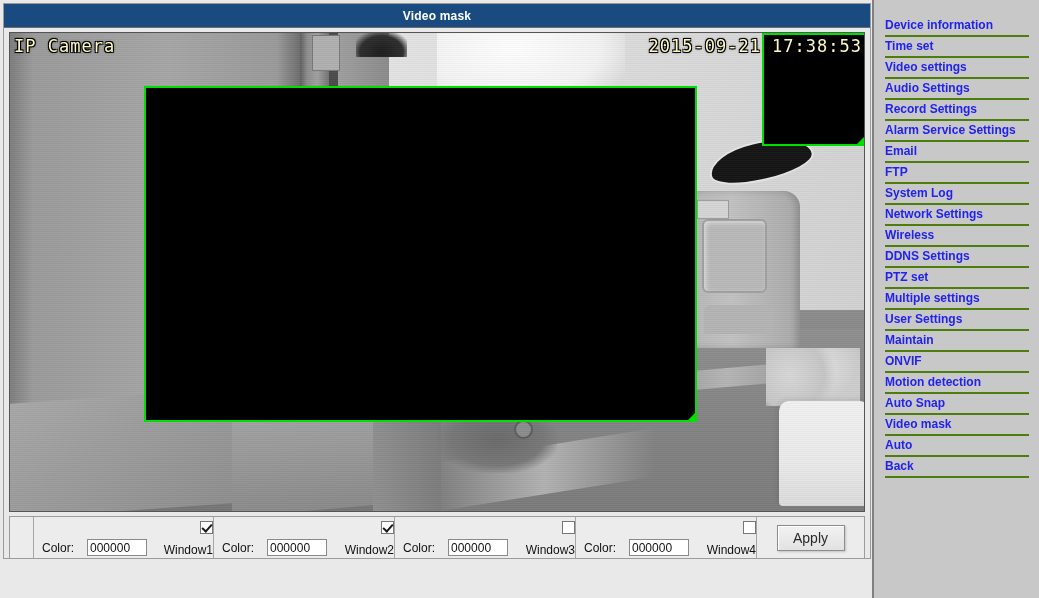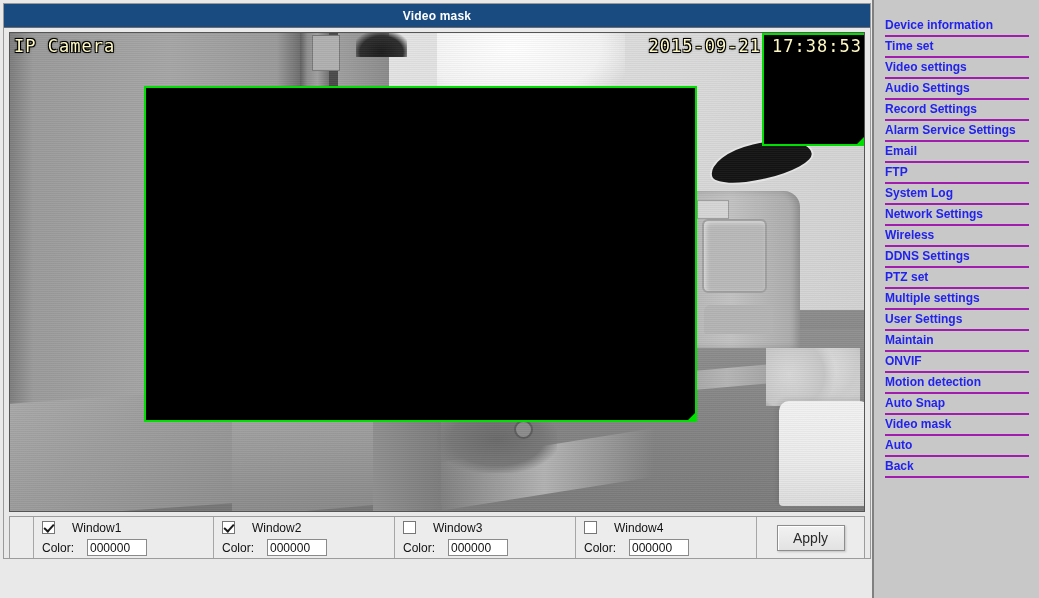--- a/index.html
+++ b/index.html
@@ -275,21 +275,21 @@
   .win-cell {
     flex: 0 0 181px;
     border-right: 1px solid #a6a6a6;
     padding: 4px 0 0 8px;
     box-sizing: border-box;
     display: flex;
     flex-direction: column;
     gap: 2px;
   }
   .win-cell:first-child { border-left: 1px solid #a6a6a6; margin-left: 23px; }
-  .cb-row { display: flex; align-items: flex-start; gap: 17px; height: 16px; }
+  .cb-row { display: flex; align-items: flex-end; gap: 9px; height: 16px; flex-direction: column; }
   .cb-box {
     width: 13px; height: 13px;
     border: 1px solid #767676;
     background: #ffffff;
     box-sizing: border-box;
     position: relative;
     flex: 0 0 auto;
   }
   .cb-box.checked::after {
     content: "";
@@ -336,21 +336,21 @@
     left: 876px; top: 0;
     width: 163px; height: 598px;
     background: #c8c8c8;
     padding-top: 16px;
     box-sizing: border-box;
   }
   .nav-item {
     display: block;
     margin: 0 10px 0 9px;
     padding: 2px 0 3px 0;
-    border-bottom: 2px solid #a21caf;
+    border-bottom: 2px solid #4d7c0f;
     color: #2222ee;
     font-size: 12px;
     font-weight: bold;
     text-decoration: none;
     cursor: pointer;
     white-space: nowrap;
   }
 </style>
 </head>
 <body>

